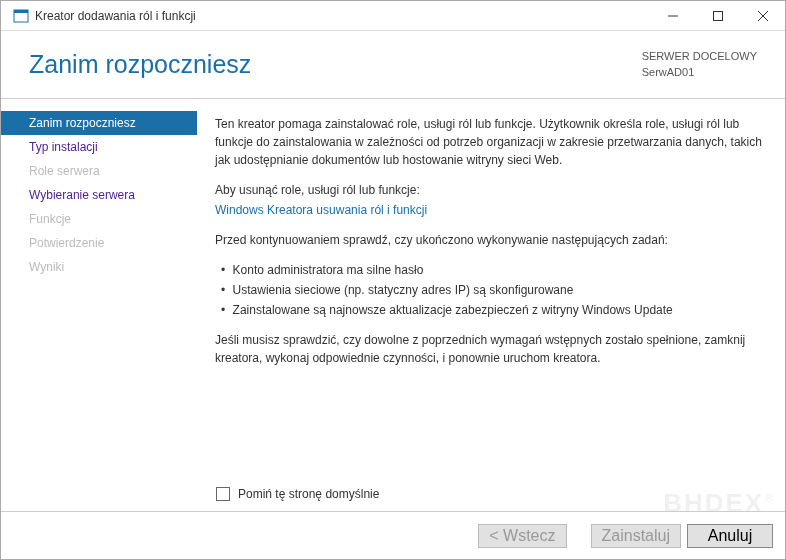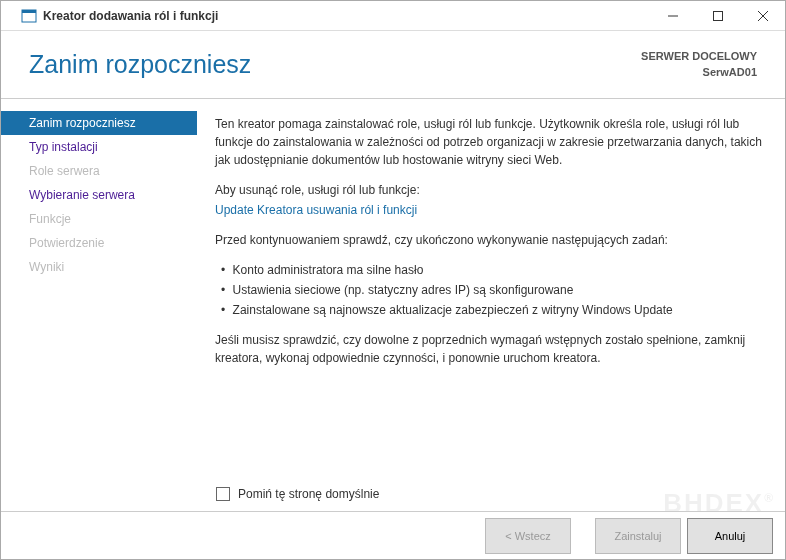--- a/index.html
+++ b/index.html
@@ -10,23 +10,22 @@
       width: 786px;
       height: 560px;
       overflow: hidden;
       border: 1px solid #aaa;
       position: relative;
     }
     .titlebar {
       height: 30px;
       display: flex;
       align-items: center;
-      padding-left: 20px;
+      padding-left: 12px;
       border-bottom: 1px solid #ddd;
-      font-weight: bold;
     }
     .titlebar-icon {
       width: 16px; height: 16px;
       margin-right: 6px;
     }
     .titlebar-text {
       font-size: 12px;
       color: #333;
     }
     .win-controls {
@@ -47,25 +46,24 @@
       padding: 0 28px;
     }
     .header-title {
       font-size: 25px;
       font-weight: 300;
       color: #1a6fa8;
       letter-spacing: 0;
     }
     .header-right {
       margin-left: auto;
-      text-align: right;
+      text-align: left;
       font-size: 11px;
       color: #555;
       line-height: 1.4;
-      font-weight: bold;
     }
     .body {
       display: flex;
       height: calc(100% - 30px - 68px - 48px);
     }
     .sidebar {
       width: 196px;
       padding-top: 12px;
     }
     .nav-item {
@@ -120,24 +118,24 @@
       height: 48px;
       border-top: 1px solid #ccc;
       display: flex;
       align-items: center;
       justify-content: flex-end;
       gap: 6px;
       padding-right: 12px;
     }
     .btn {
       min-width: 86px;
-      height: 36px;
+      height: 24px;
       border: 1px solid #888;
       background: #e1e1e1;
-      font-size: 11px;
+      font-size: 16px;
       font-family: inherit;
       cursor: pointer;
       padding: 0 10px;
     }
     .btn[disabled] {
       color: #999;
       border-color: #bbb;
       cursor: default;
     }
     .btn.default {
@@ -202,21 +200,21 @@
     <div class="nav-item disabled">Role serwera</div>
     <div class="nav-item">Wybieranie serwera</div>
     <div class="nav-item disabled">Funkcje</div>
     <div class="nav-item disabled">Potwierdzenie</div>
     <div class="nav-item disabled">Wyniki</div>
   </div>
 
   <div class="content">
     <p>Ten kreator pomaga zainstalować role, usługi ról lub funkcje. Użytkownik określa role, usługi ról lub funkcje do zainstalowania w zależności od potrzeb organizacji w zakresie przetwarzania danych, takich jak udostępnianie dokumentów lub hostowanie witryny sieci Web.</p>
     <p style="margin-bottom:2px">Aby usunąć role, usługi ról lub funkcje:</p>
-    <p><span class="link">Update Kreatora usuwania ról i funkcji</span></p>
+    <p><span class="link">Windows Kreatora usuwania ról i funkcji</span></p>
     <p>Przed kontynuowaniem sprawdź, czy ukończono wykonywanie następujących zadań:</p>
     <ul class="checklist">
       <li>Konto administratora ma silne hasło</li>
       <li>Ustawienia sieciowe (np. statyczny adres IP) są skonfigurowane</li>
       <li>Zainstalowane są najnowsze aktualizacje zabezpieczeń z witryny Windows Update</li>
     </ul>
     <p>Jeśli musisz sprawdzić, czy dowolne z poprzednich wymagań wstępnych zostało spełnione, zamknij kreatora, wykonaj odpowiednie czynności, i ponownie uruchom kreatora.</p>
   </div>
 </div>
 

